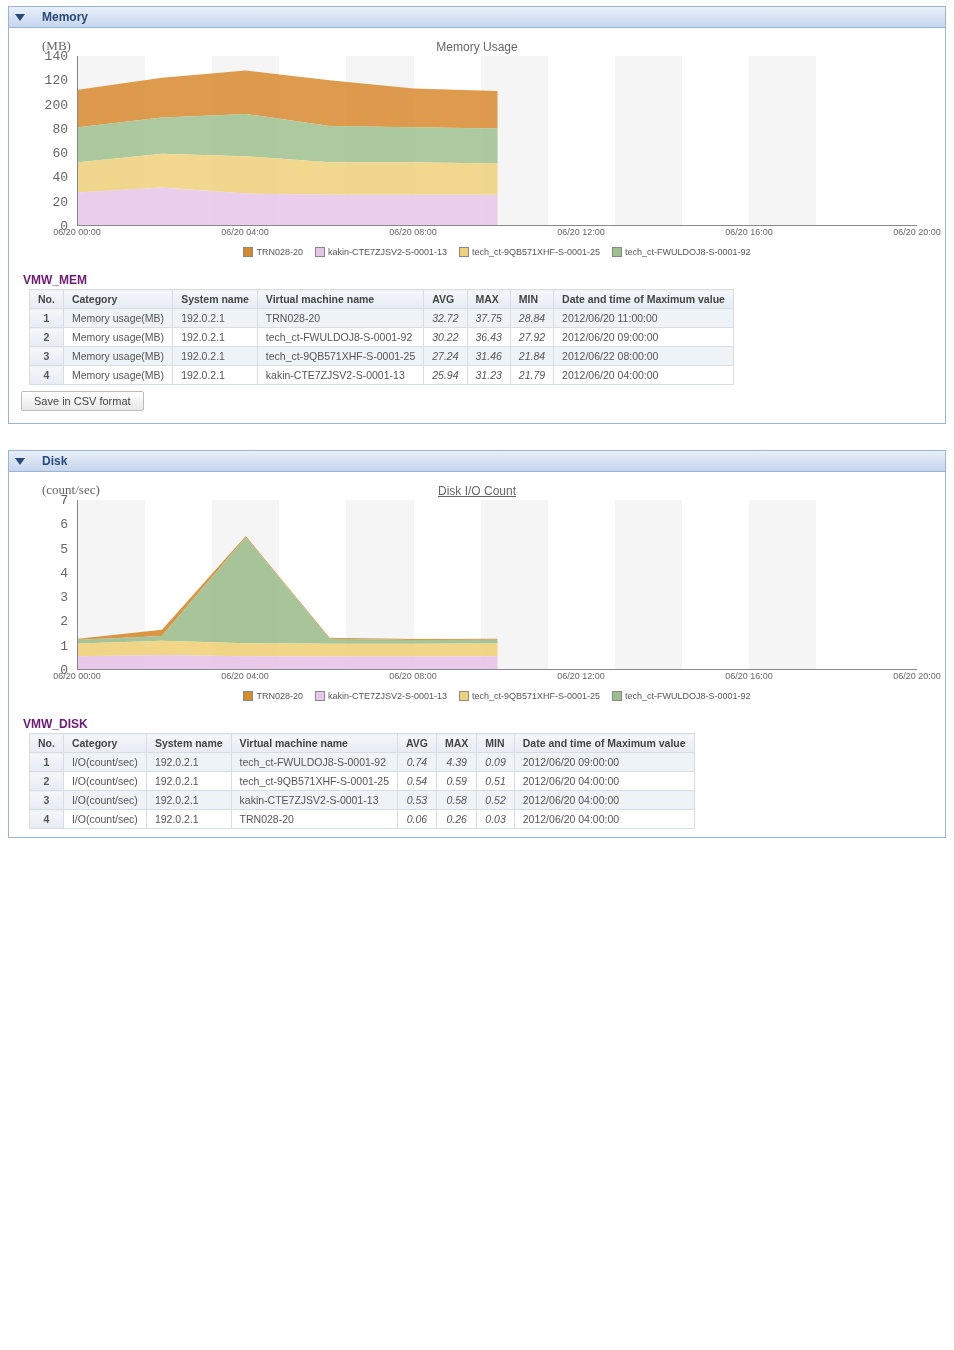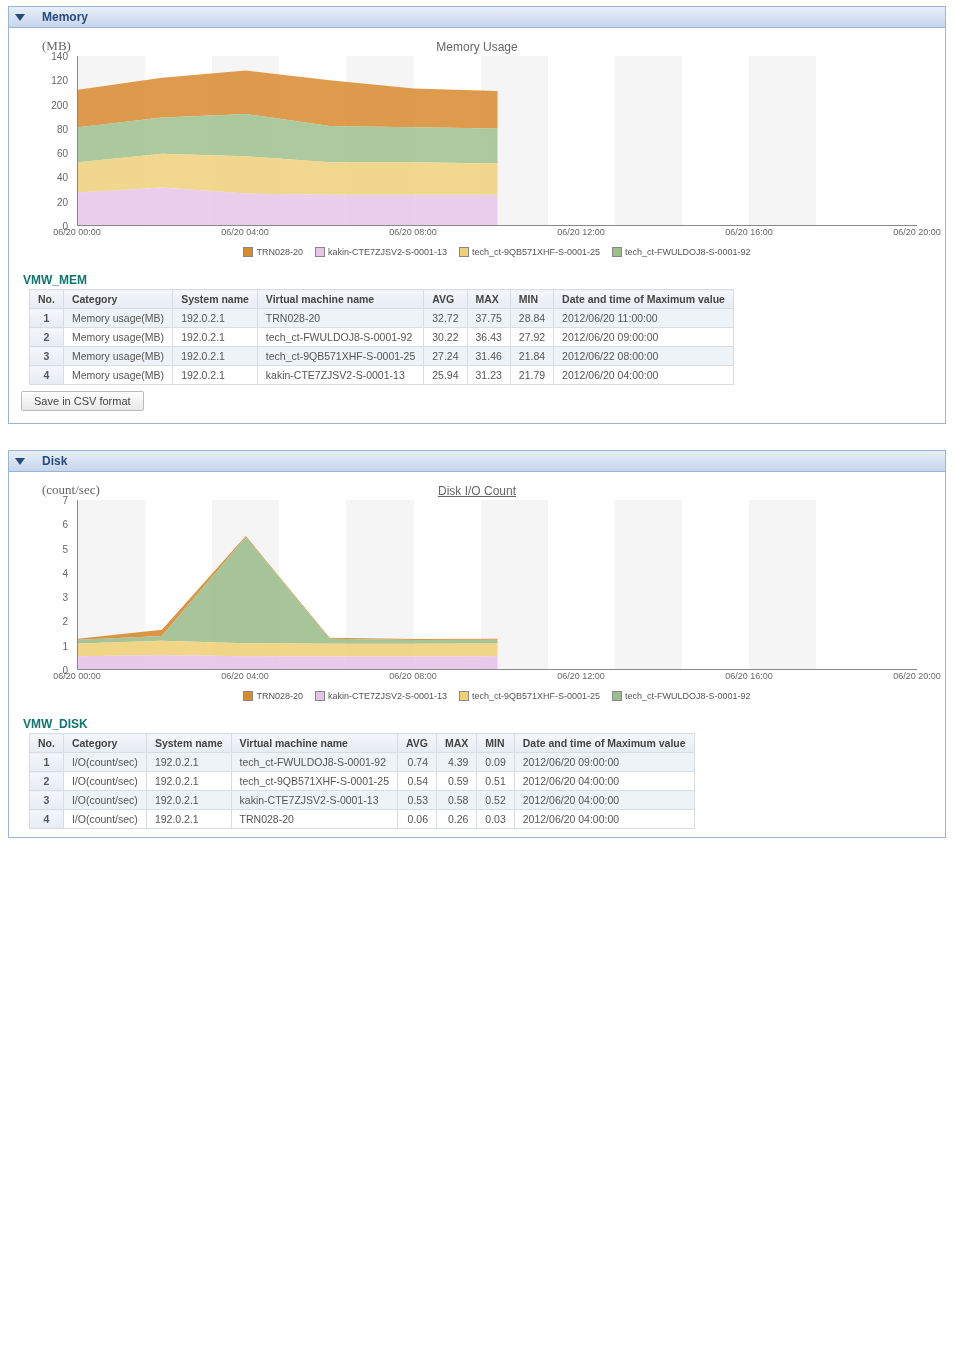--- a/index.html
+++ b/index.html
@@ -8,34 +8,34 @@
   .panel-hdr{background:linear-gradient(#e8eff9,#c6d6ee);border-bottom:1px solid #9ab4d4;padding:3px 6px;font-weight:bold;color:#2a4a7a;font-size:12px;display:flex;align-items:center;gap:17px;}
   .panel-hdr .tri{display:inline-block;width:0;height:0;border-left:5px solid transparent;border-right:5px solid transparent;border-top:7px solid #2a4a7a;}
   .panel-body{padding:10px 8px 8px 8px;}
   .chart-title{text-align:center;font-size:12px;color:#666;margin-bottom:2px;}
   .chart-ylabel{text-align:left;font-size:13px;color:#666;margin-left:25px;font-family:Liberation Serif, serif;}
   .chart-wrap{position:relative;height:205px;margin-left:0;}
   .plot-area{position:absolute;left:60px;top:0;right:20px;bottom:35px;border-left:1px solid #888;border-bottom:1px solid #888;}
   .grid-col{position:absolute;top:0;bottom:0;background:#f5f5f5;}
   svg.series{position:absolute;left:0;top:0;width:100%;height:100%;}
   .y-ticks{position:absolute;left:0;top:0;width:55px;bottom:35px;}
-  .y-ticks span{position:absolute;right:4px;font-size:10px;color:#666;transform:translateY(-50%);}
+  .y-ticks span{position:absolute;right:4px;font-size:13px;color:#666;transform:translateY(-50%);font-family:Liberation Mono, monospace;}
   .x-ticks{position:absolute;left:60px;right:20px;bottom:20px;height:14px;}
   .x-ticks span{position:absolute;font-size:9px;color:#666;transform:translateX(-50%);white-space:nowrap;}
   .legend{position:absolute;left:60px;right:20px;bottom:0;height:18px;display:flex;gap:12px;font-size:9px;color:#555;align-items:center;justify-content:center;}
   .legend .item{display:flex;align-items:center;gap:3px;}
   .legend .sw{width:10px;height:10px;border:1px solid #888;display:inline-block;}
-  .tbl-title{font-weight:bold;color:#0f766e;margin:12px 0 2px 6px;font-size:12px;}
+  .tbl-title{font-weight:bold;color:#701a75;margin:12px 0 2px 6px;font-size:12px;}
   table{border-collapse:collapse;width:auto;margin-left:12px;}
   th,td{border:1px solid #d8dde2;padding:3px 8px;font-size:10.5px;text-align:left;white-space:nowrap;color:#555;}
   th{background:linear-gradient(#f4f7fb,#e6ecf3);font-weight:bold;color:#444;}
   tr.odd td{background:#eef3f7;}
   tr.even td{background:#fff;}
   td.no{text-align:center;background:linear-gradient(#f4f7fb,#e6ecf3)!important;font-weight:bold;}
-  td.num{text-align:right;}
+  td.num{text-align:center;font-style:italic;}
   .save-btn{margin:6px 0 4px 4px;padding:3px 12px;font-size:11px;background:linear-gradient(#fff,#e8e8e8);border:1px solid #bbb;border-radius:2px;color:#444;display:inline-block;}
 </style>
 </head>
 <body>
 
 <div class="panel">
   <div class="panel-hdr">
     <span class="tri"></span>
     <span>Memory</span>
   </div>

